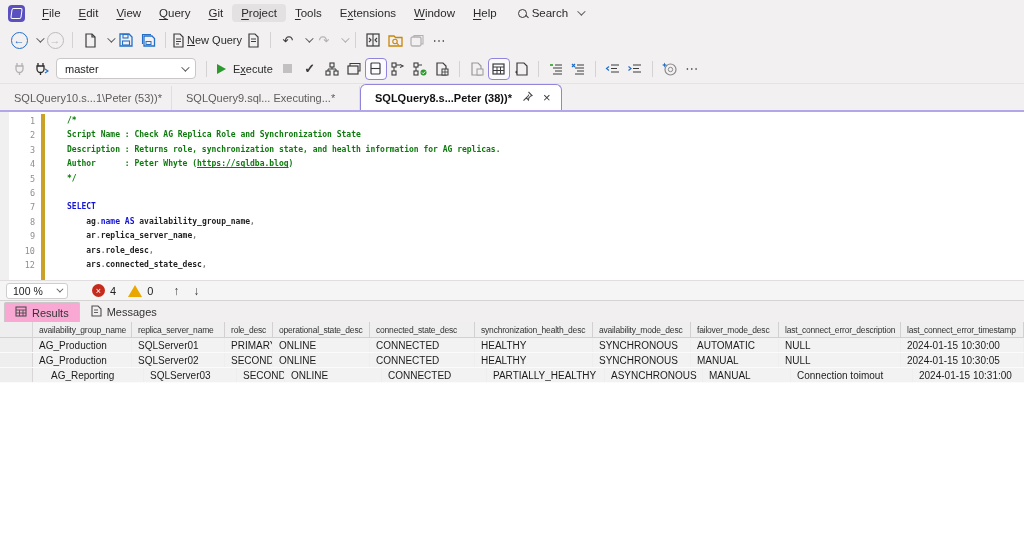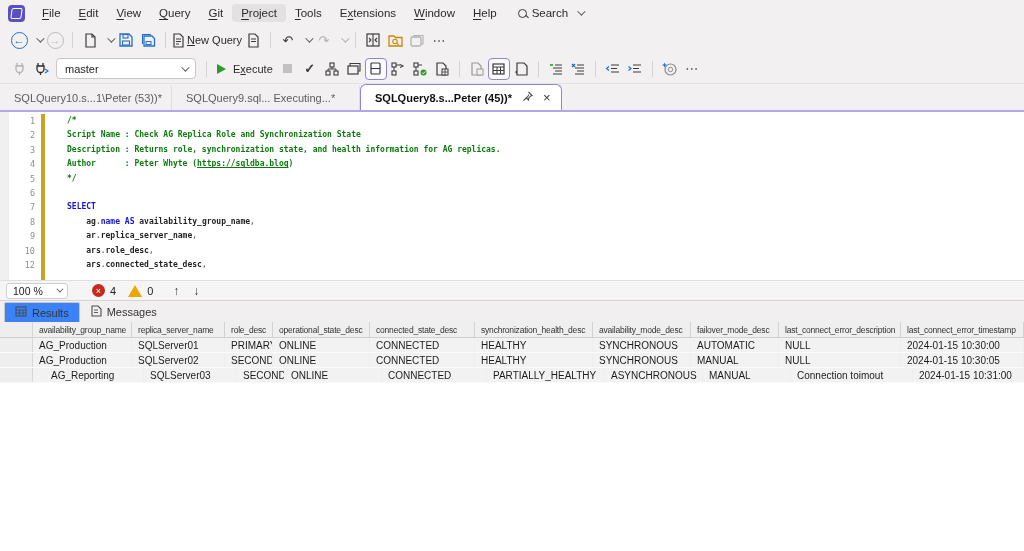--- a/index.html
+++ b/index.html
@@ -65,21 +65,21 @@
   .zoom-box { width:62px; height:16px; background:#fff; border:1px solid #cfcdcd; border-radius:3px; display:flex; align-items:center; padding:0 6px; font-size:10.5px; color:#222; }
   .zoom-box .chev { margin-left:auto; width:5px; height:5px; }
   .err-badge { width:13px; height:13px; border-radius:50%; background:#c42b1c; color:#fff; font-size:9px; display:flex; align-items:center; justify-content:center; margin-left:24px; }
   .warn-badge { width:0; height:0; border-left:7px solid transparent; border-right:7px solid transparent; border-bottom:12px solid #e9a700; margin-left:12px; }
   .cnt { margin-left:5px; font-size:11px; color:#222; }
   .nav-arrow { margin-left:14px; color:#3a3a3a; font-size:12px; }
 
   
   .res-header { height:22px; background:#f1efef; border-top:1px solid #d5d3d3; display:flex; align-items:flex-end; padding:0 4px; font-size:11px; flex:none; }
   .res-tab { height:20px; display:flex; align-items:center; gap:5px; padding:0 10px; color:#333; cursor:default; }
-  .res-tab.active { background:#3b82f6; border:1px solid #c9c7c7; border-bottom:none; border-radius:2px 2px 0 0;justify-content:flex-end; }
+  .res-tab.active { background:#f9a8d4; border:1px solid #c9c7c7; border-bottom:none; border-radius:2px 2px 0 0;justify-content:flex-end; }
   .res-ic { color:#4f4d4d; }
 
   .grid { flex:1 1 auto; background:#fff; overflow:hidden; font-size:10px; }
   .g-row { display:flex; }
   .g-head .g-cell { background:#f0efef; border-right:1px solid #d2d0d0; border-bottom:1px solid #d2d0d0; font-size:8.5px; color:#333; height:16px; letter-spacing:-0.2px; }
   .g-cell { padding:0 6px; display:flex; align-items:center; white-space:nowrap; overflow:hidden; flex:none; }
   .g-body .g-row { height:15px; background:#f3f2f2; border-bottom:1px solid #fbfbfb; }
   .g-body .g-cell { font-size:10px; color:#1c1c1c; border-right:1px solid #efeeee; }
   .g-gutter { background:#efeeee !important; border-right:1px solid #d8d6d6 !important; }
 </style>
@@ -315,21 +315,21 @@
   </div>
 
   <div class="tabbar" id="tabbar">
       <span class="tab t1">
         <span>SQLQuery10.s...1\Peter (53))*</span>
       </span>
       <span class="tab t2">
         <span>SQLQuery9.sql... Executing...*</span>
       </span>
       <span class="tab t3 active">
-        <span>SQLQuery8.s...Peter (45))*</span>
+        <span>SQLQuery8.s...Peter (38))*</span>
         <span class="pin"><svg width="11" height="11" viewBox="0 0 11 11">
             <path d="M6.5 1l3.5 3.5-1.2.4-2 2L6.5 9 4.3 6.8 1.5 9.6M4.3 6.8l2-2 .4-1.2" fill="none" stroke="#4a4a4a" stroke-width="1.1"></path>
           </svg></span>
         <span class="close">×</span>
       </span>
     </div>
 
   <div class="editor">
     <div class="glyph-margin"></div>
     <div class="change-bar"></div>

